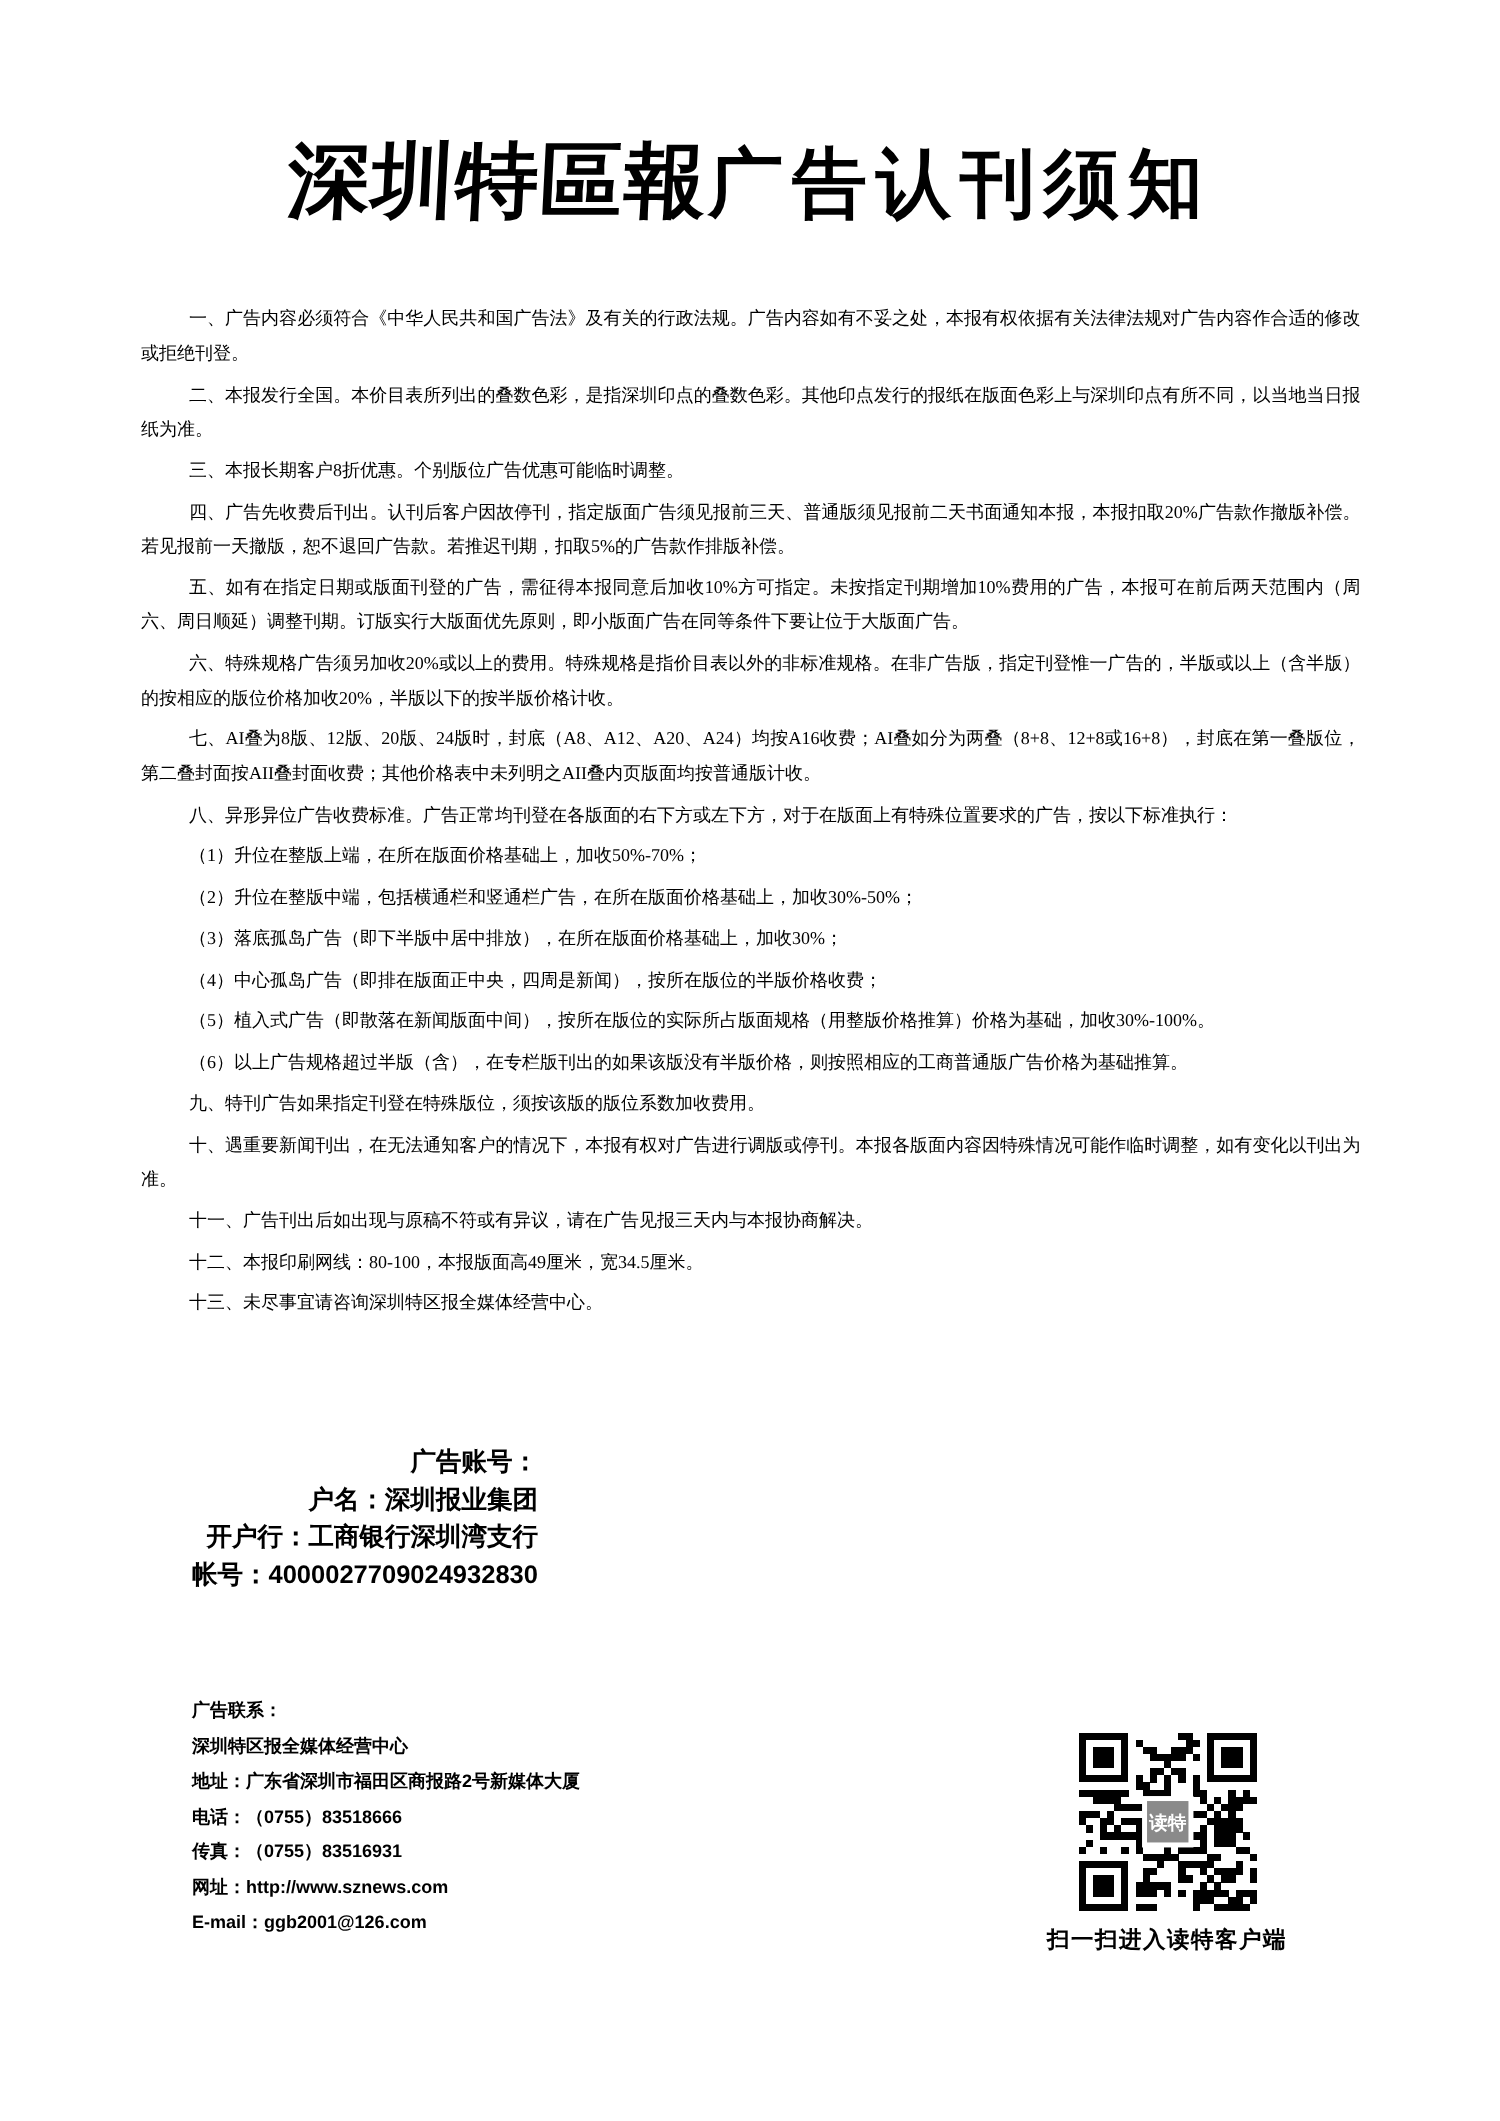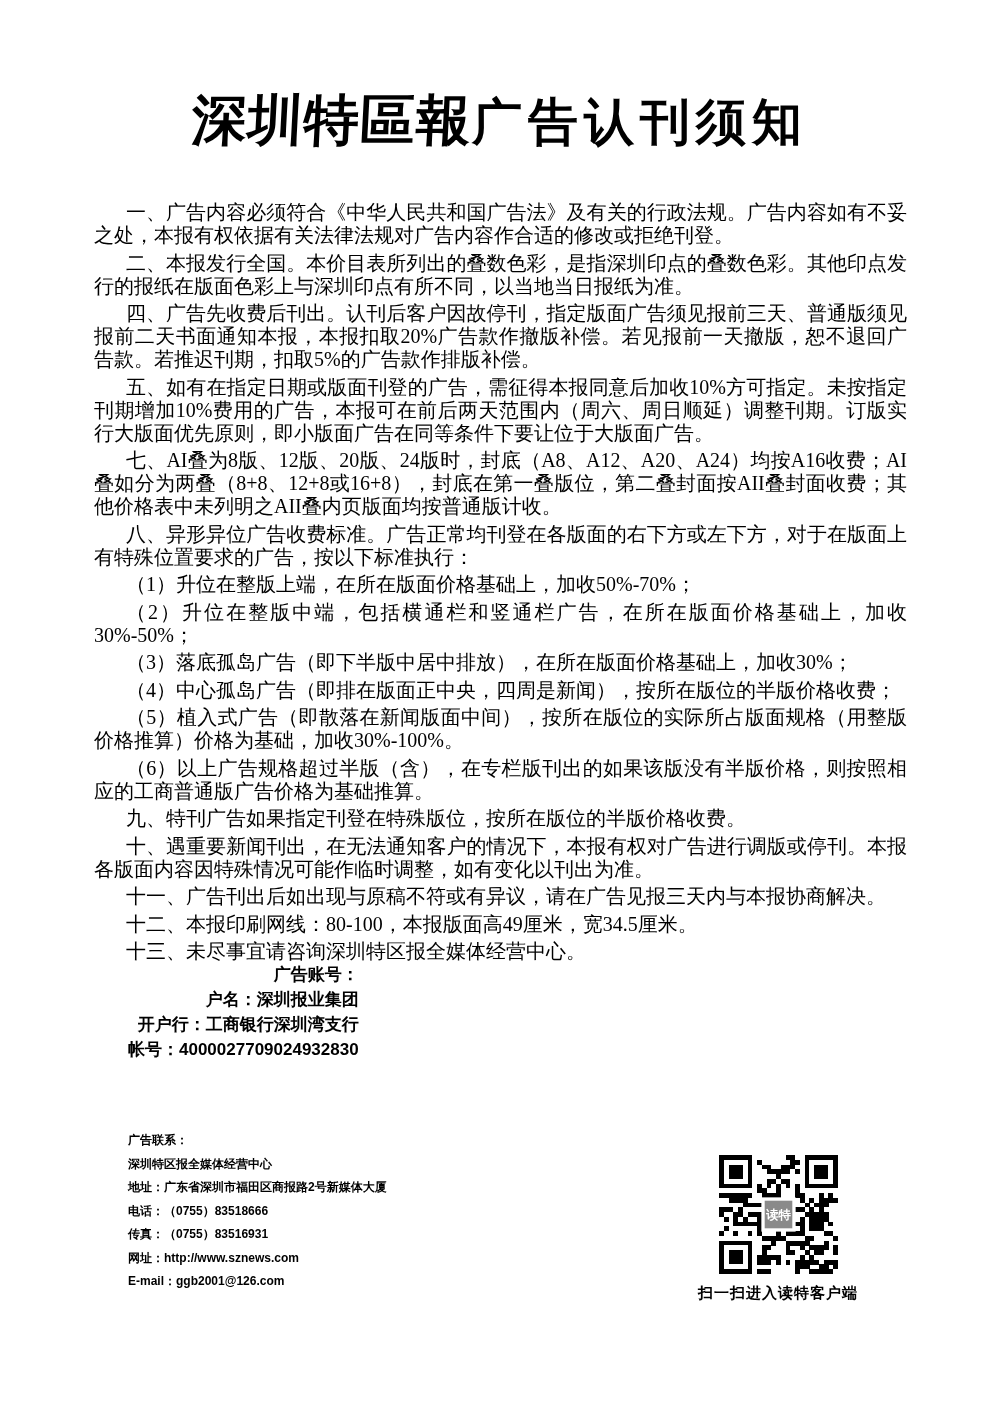--- a/index.html
+++ b/index.html
@@ -32,21 +32,21 @@
     font-size:50px;
     font-weight:900;
     letter-spacing:6px;
   }
   
   .notices {
     position:absolute;
     top:201px; left:94px;
     width:813px;
     font-family:"Liberation Serif","DejaVu Serif",serif;
-    font-size:20px;
+    font-size:12px;
     line-height:23px;
     text-align:justify;
   }
   .notices p {
     margin:0 0 4.5px 0;
     text-indent:32px;
   }
   
   .account {
     position:absolute;
@@ -93,31 +93,33 @@
 </head>
 <body>
 
 <div class="page" style="background: rgb(255, 255, 255); color: rgb(0, 0, 0);">
 
   <h1 class="title"><span class="brand">深圳特區報</span><span class="subject">广告认刊须知</span></h1>
 
   <div class="notices">
     <p>一、广告内容必须符合《中华人民共和国广告法》及有关的行政法规。广告内容如有不妥之处，本报有权依据有关法律法规对广告内容作合适的修改或拒绝刊登。</p>
     <p>二、本报发行全国。本价目表所列出的叠数色彩，是指深圳印点的叠数色彩。其他印点发行的报纸在版面色彩上与深圳印点有所不同，以当地当日报纸为准。</p>
+    <p>三、本报长期客户8折优惠。个别版位广告优惠可能临时调整。</p>
     <p>四、广告先收费后刊出。认刊后客户因故停刊，指定版面广告须见报前三天、普通版须见报前二天书面通知本报，本报扣取20%广告款作撤版补偿。若见报前一天撤版，恕不退回广告款。若推迟刊期，扣取5%的广告款作排版补偿。</p>
     <p>五、如有在指定日期或版面刊登的广告，需征得本报同意后加收10%方可指定。未按指定刊期增加10%费用的广告，本报可在前后两天范围内（周六、周日顺延）调整刊期。订版实行大版面优先原则，即小版面广告在同等条件下要让位于大版面广告。</p>
+    <p>六、特殊规格广告须另加收20%或以上的费用。特殊规格是指价目表以外的非标准规格。在非广告版，指定刊登惟一广告的，半版或以上（含半版）的按相应的版位价格加收20%，半版以下的按半版价格计收。</p>
     <p>七、AI叠为8版、12版、20版、24版时，封底（A8、A12、A20、A24）均按A16收费；AI叠如分为两叠（8+8、12+8或16+8），封底在第一叠版位，第二叠封面按AII叠封面收费；其他价格表中未列明之AII叠内页版面均按普通版计收。</p>
     <p>八、异形异位广告收费标准。广告正常均刊登在各版面的右下方或左下方，对于在版面上有特殊位置要求的广告，按以下标准执行：</p>
     <p>（1）升位在整版上端，在所在版面价格基础上，加收50%-70%；</p>
     <p>（2）升位在整版中端，包括横通栏和竖通栏广告，在所在版面价格基础上，加收30%-50%；</p>
     <p>（3）落底孤岛广告（即下半版中居中排放），在所在版面价格基础上，加收30%；</p>
     <p>（4）中心孤岛广告（即排在版面正中央，四周是新闻），按所在版位的半版价格收费；</p>
     <p>（5）植入式广告（即散落在新闻版面中间），按所在版位的实际所占版面规格（用整版价格推算）价格为基础，加收30%-100%。</p>
     <p>（6）以上广告规格超过半版（含），在专栏版刊出的如果该版没有半版价格，则按照相应的工商普通版广告价格为基础推算。</p>
-    <p>九、特刊广告如果指定刊登在特殊版位，按所在版位的半版价格收费。</p>
+    <p>九、特刊广告如果指定刊登在特殊版位，须按该版的版位系数加收费用。</p>
     <p>十、遇重要新闻刊出，在无法通知客户的情况下，本报有权对广告进行调版或停刊。本报各版面内容因特殊情况可能作临时调整，如有变化以刊出为准。</p>
     <p>十一、广告刊出后如出现与原稿不符或有异议，请在广告见报三天内与本报协商解决。</p>
     <p>十二、本报印刷网线：80-100，本报版面高49厘米，宽34.5厘米。</p>
     <p>十三、未尽事宜请咨询深圳特区报全媒体经营中心。</p>
   </div>
 
   <div class="account">
     <div>广告账号：</div>
     <div>户名：深圳报业集团</div>
     <div>开户行：工商银行深圳湾支行</div>

